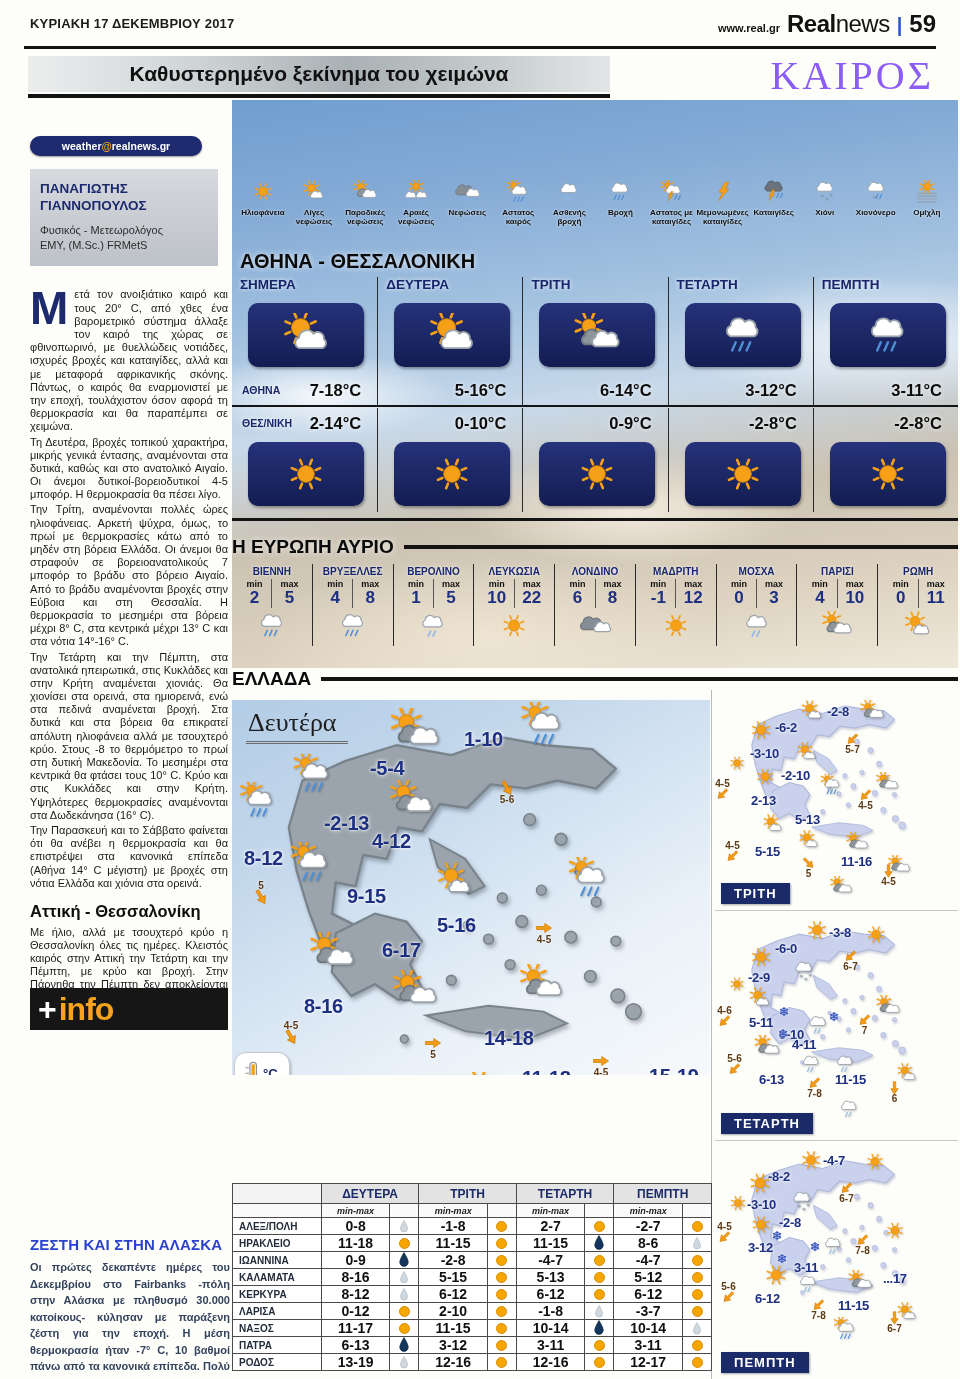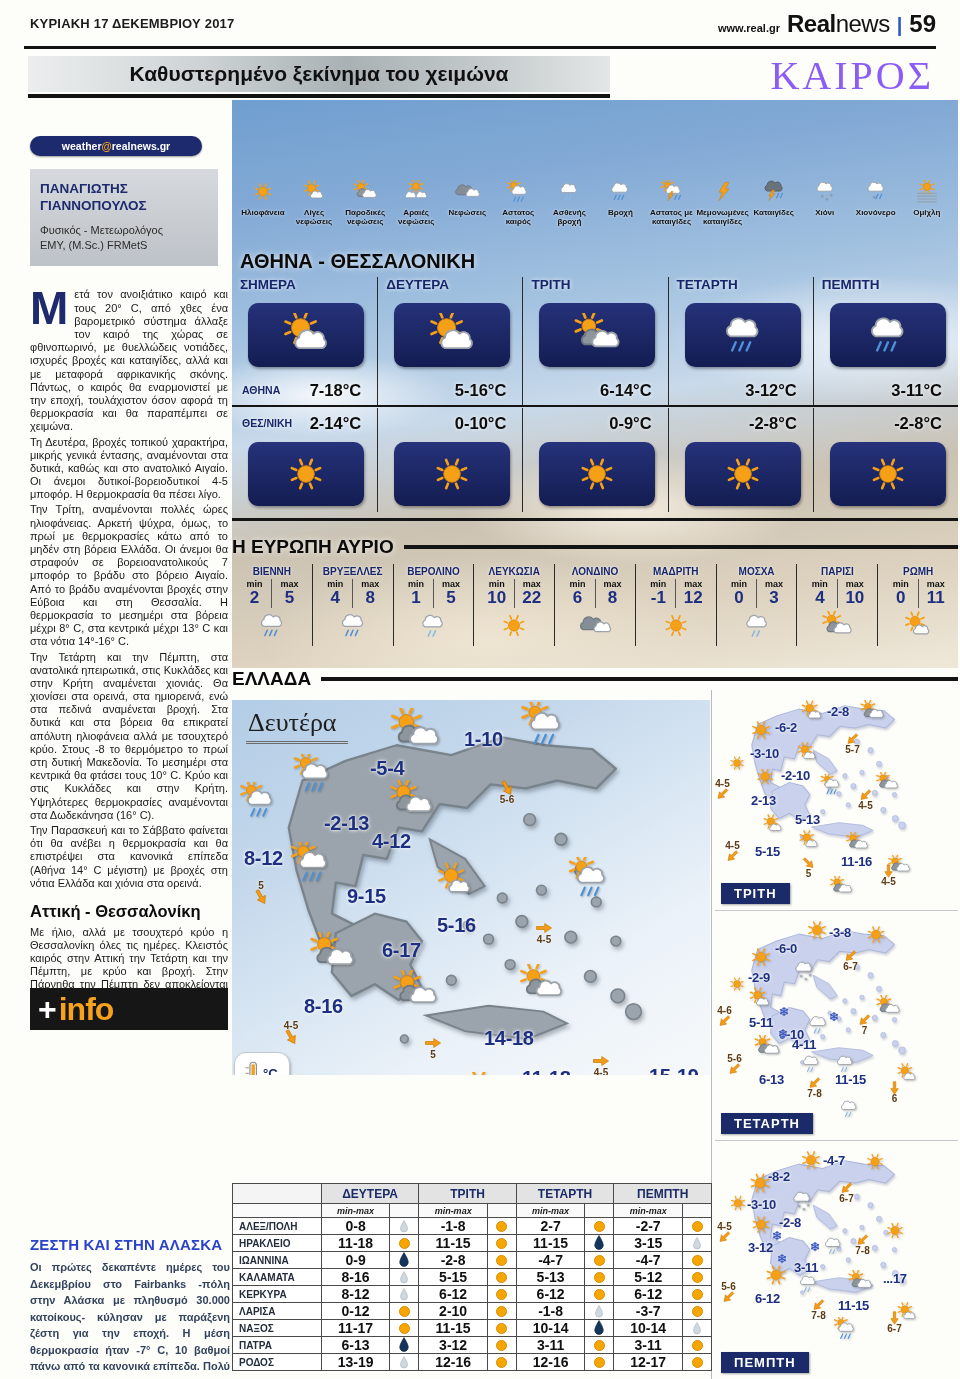--- a/index.html
+++ b/index.html
@@ -1075,21 +1075,21 @@
         <tr>
           <td class="nm">ΗΡΑΚΛΕΙΟ</td>
           <td class="tv">11-18</td>
           <td class="icn"><span class="dot"></span></td>
           <td class="tv">11-15</td>
           <td class="icn"><span class="dot"></span></td>
           <td class="tv">11-15</td>
           <td class="icn"><svg viewBox="0 0 20 26" width="12">
               <path d="M10,1 C10,1 3,12 3,17 a7,7 0 0 0 14,0 C17,12 10,1 10,1 Z" fill="#14355c" stroke="#0d2742" stroke-width="1.2"></path>
             </svg></td>
-          <td class="tv">3-15</td>
+          <td class="tv">8-6</td>
           <td class="icn"><svg viewBox="0 0 20 26" width="10">
               <path d="M10,1 C10,1 3,12 3,17 a7,7 0 0 0 14,0 C17,12 10,1 10,1 Z" fill="#cfd8de" stroke="#a8b2ba" stroke-width="1.2"></path>
             </svg></td>
         </tr>
         <tr>
           <td class="nm">ΙΩΑΝΝΙΝΑ</td>
           <td class="tv">0-9</td>
           <td class="icn"><svg viewBox="0 0 20 26" width="12">
               <path d="M10,1 C10,1 3,12 3,17 a7,7 0 0 0 14,0 C17,12 10,1 10,1 Z" fill="#14355c" stroke="#0d2742" stroke-width="1.2"></path>
             </svg></td>

